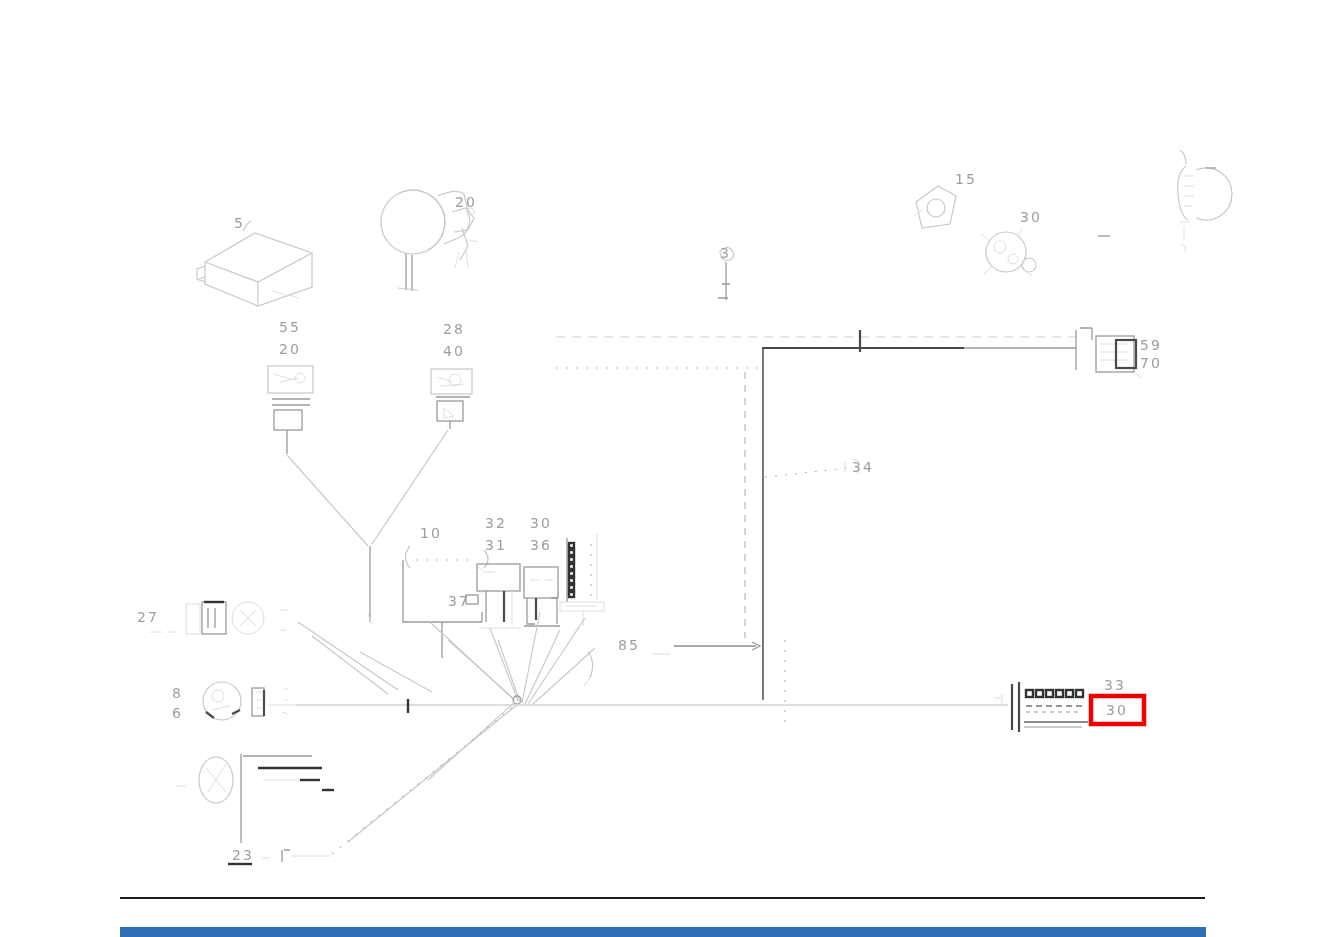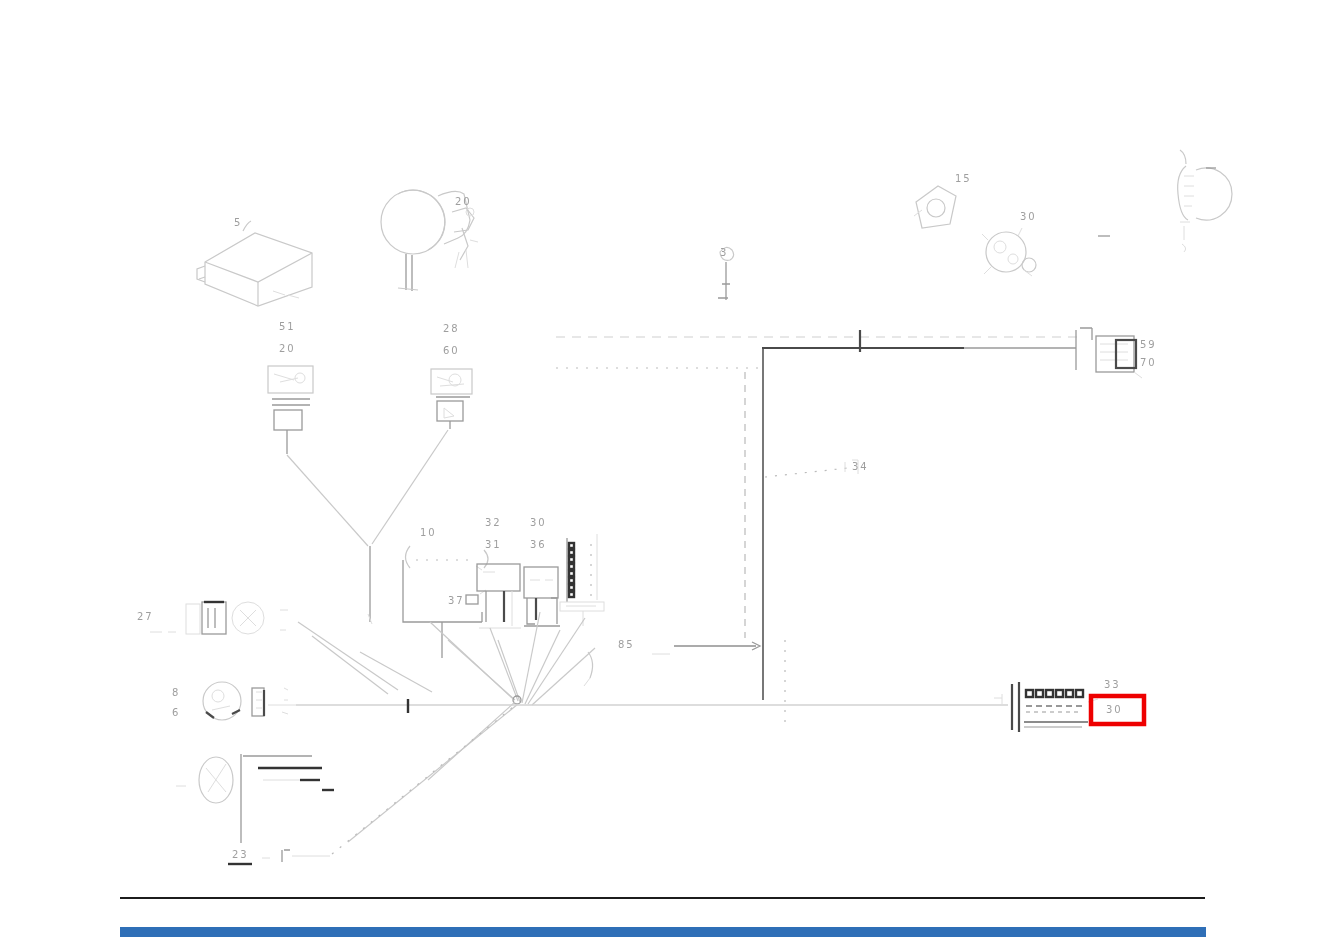--- a/index.html
+++ b/index.html
@@ -2,21 +2,21 @@
 <html style="--hl: #ee0000; --footer: #2f6fb7; --lt: #c9c9c9; --dk: #4a4a4a; --lbl: #9e9e9e;"><head>
 <meta charset="utf-8">
 <style>
   :root{
     --hl:#ee0000; --footer:#2f6fb7; --lt:#c9c9c9; --dk:#4a4a4a; --lbl:#9e9e9e;
   }
   html,body{margin:0;padding:0;background:#ffffff;}
   .stage{position:relative;width:1326px;height:937px;background:#fff;overflow:hidden;
          font-family:"DejaVu Sans", sans-serif;}
   svg{position:absolute;left:0;top:0;}
-  .lbl{position:absolute;font-size:10px;line-height:14px;color:var(--lbl);
+  .lbl{position:absolute;font-size:14px;line-height:14px;color:var(--lbl);
        letter-spacing:2px;white-space:pre;}
   
   .ln{stroke:var(--lt);fill:none;stroke-width:1.2;}
   .lnf{stroke:#dedede;fill:none;stroke-width:1;}
   .md{stroke:#9a9a9a;fill:none;stroke-width:1.3;}
   .dk{stroke:var(--dk);fill:none;stroke-width:2.2;}
   .dk3{stroke:#333;fill:none;stroke-width:2.4;}
   .dash{stroke:#cfcfcf;fill:none;stroke-width:1.2;stroke-dasharray:9 7;}
   .dot{stroke:#bbbbbb;fill:none;stroke-width:1.2;stroke-dasharray:2 8;}
   .dashm{stroke:#b9b9b9;fill:none;stroke-width:1.2;stroke-dasharray:7 6;}
@@ -268,24 +268,24 @@
 
     <rect class="hl" x="1091" y="696" width="53" height="28"></rect>
 
     <path d="M120,898 H1205" stroke="#1c1c1c" fill="none" stroke-width="2"></path>
   </svg>
 
   <span class="lbl" style="left:234px;top:216px">5</span>
   <span class="lbl" style="left:455px;top:195px">20</span>
   <span class="lbl" style="left:955px;top:172px">15</span>
   <span class="lbl" style="left:1020px;top:210px">30</span>
-  <span class="lbl" style="left:279px;top:320px">51</span>
+  <span class="lbl" style="left:279px;top:320px">55</span>
   <span class="lbl" style="left:279px;top:342px">20</span>
   <span class="lbl" style="left:443px;top:322px">28</span>
-  <span class="lbl" style="left:443px;top:344px">60</span>
+  <span class="lbl" style="left:443px;top:344px">40</span>
   <span class="lbl" style="left:720px;top:246px">3</span>
   <span class="lbl" style="left:1140px;top:338px">59</span>
   <span class="lbl" style="left:1140px;top:356px">70</span>
   <span class="lbl" style="left:852px;top:460px">34</span>
   <span class="lbl" style="left:420px;top:526px">10</span>
   <span class="lbl" style="left:448px;top:594px">37</span>
   <span class="lbl" style="left:485px;top:516px">32</span>
   <span class="lbl" style="left:485px;top:538px">31</span>
   <span class="lbl" style="left:530px;top:516px">30</span>
   <span class="lbl" style="left:530px;top:538px">36</span>

